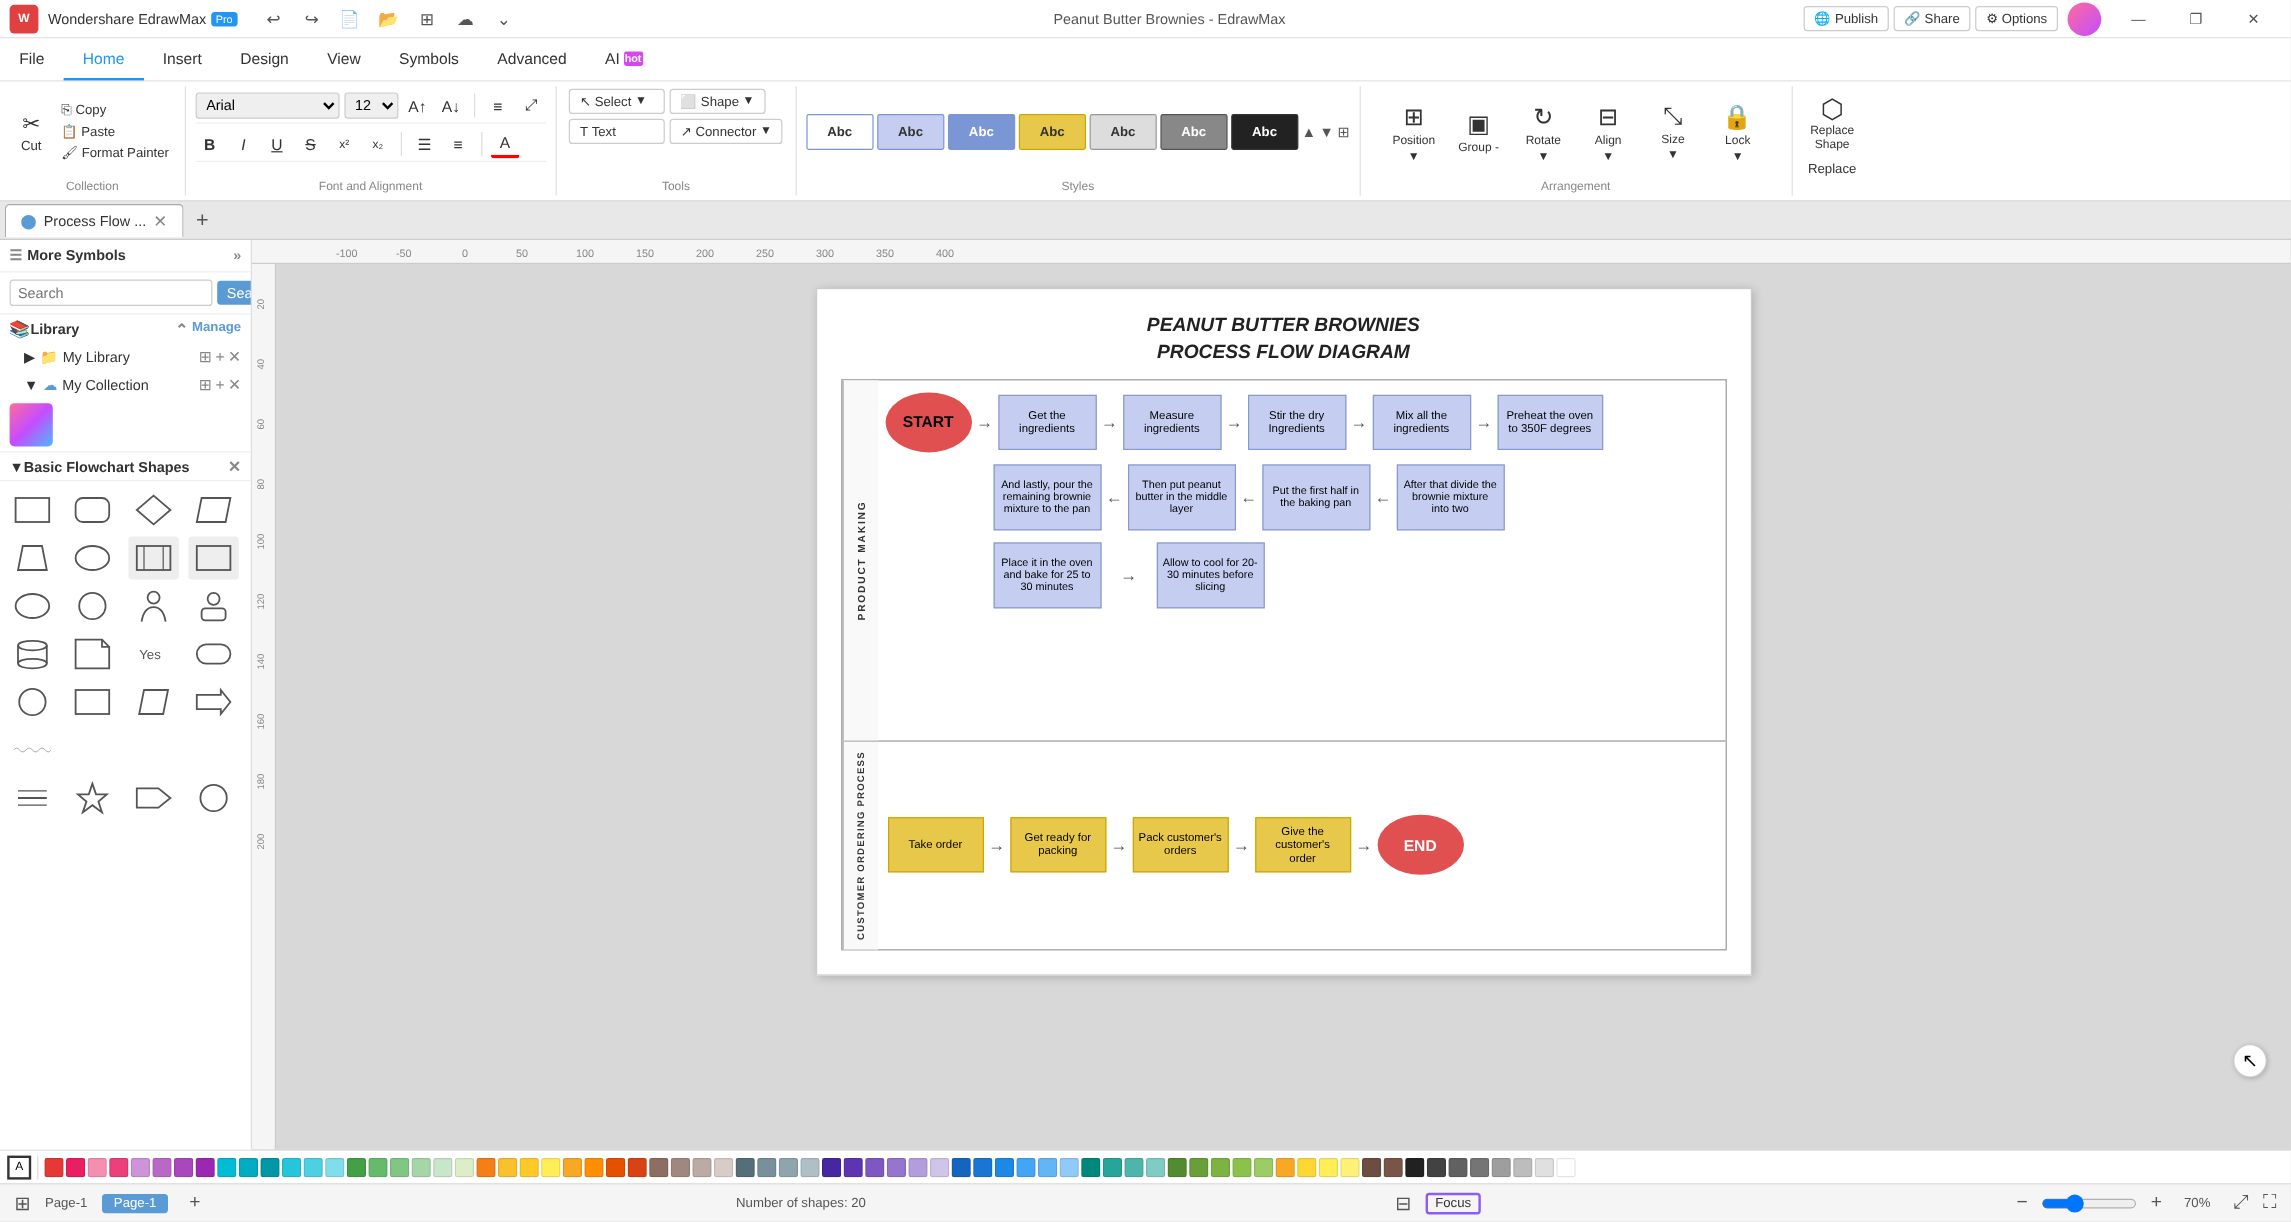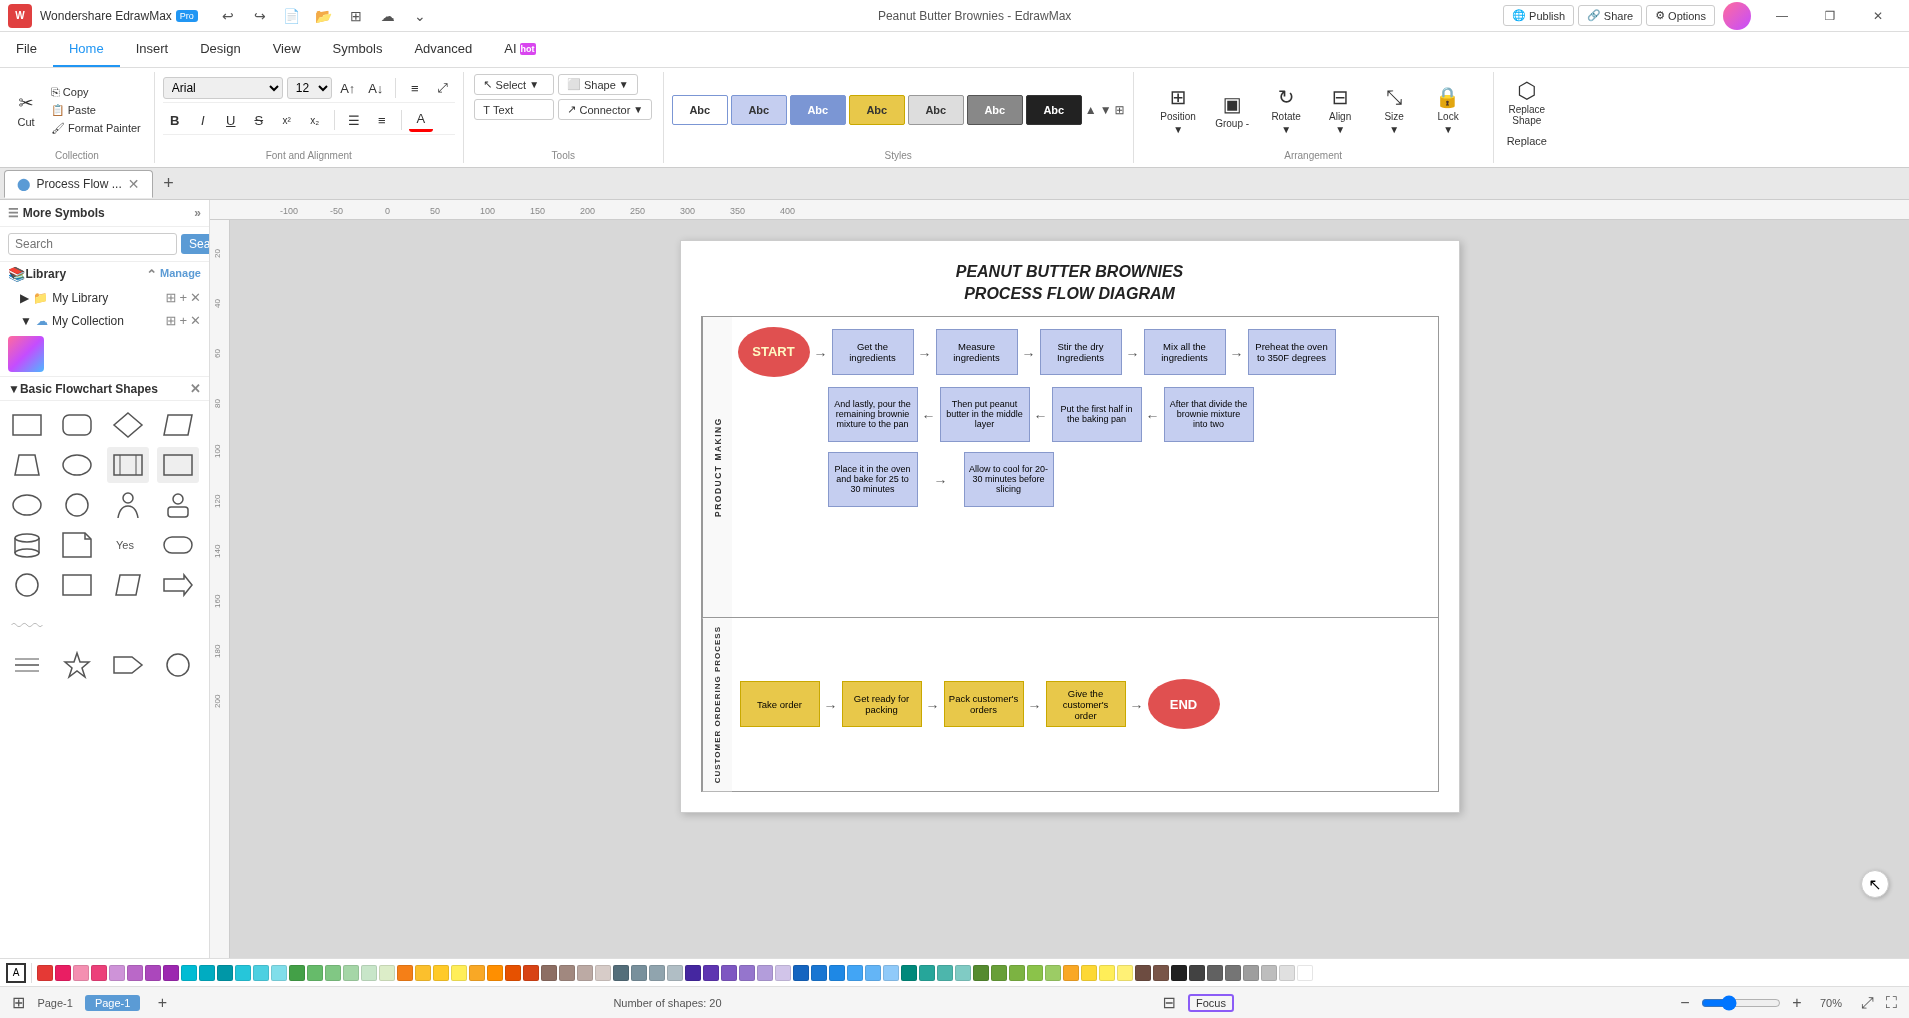--- a/index.html
+++ b/index.html
@@ -894,21 +894,21 @@
 
           <div style="border-bottom:1.5px solid #999;">
             <div style="display:flex;min-height:300px;">
 
               <div style="width:30px;writing-mode:vertical-rl;text-orientation:mixed;transform:rotate(180deg);display:flex;align-items:center;justify-content:center;font-size:8.5px;font-weight:bold;color:#333;border-right:1.5px solid #999;background:#f9f9f9;letter-spacing:1.5px;padding:8px 2px;">PRODUCT MAKING</div>
 
               <div style="flex:1;padding:10px 6px;display:flex;flex-direction:column;gap:10px;">
 
                 <div style="display:flex;align-items:center;gap:4px;flex-wrap:nowrap;">
 
-                  <div style="background:#e05050;border-radius:50%;color:#fef9c3;font-weight:bold;font-size:13px;width:72px;height:50px;display:flex;align-items:center;justify-content:center;flex-shrink:0;">START</div>
+                  <div style="background:#e05050;border-radius:50%;color:#000000;font-weight:bold;font-size:13px;width:72px;height:50px;display:flex;align-items:center;justify-content:center;flex-shrink:0;">START</div>
                   <div class="arrow">→</div>
                   <div style="background:#c5cef0;border:1.5px solid #8899cc;width:82px;min-height:46px;padding:4px;display:flex;align-items:center;justify-content:center;text-align:center;font-size:9.5px;flex-shrink:0;">Get the ingredients</div>
                   <div class="arrow">→</div>
                   <div style="background:#c5cef0;border:1.5px solid #8899cc;width:82px;min-height:46px;padding:4px;display:flex;align-items:center;justify-content:center;text-align:center;font-size:9.5px;flex-shrink:0;">Measure ingredients</div>
                   <div class="arrow">→</div>
                   <div style="background:#c5cef0;border:1.5px solid #8899cc;width:82px;min-height:46px;padding:4px;display:flex;align-items:center;justify-content:center;text-align:center;font-size:9.5px;flex-shrink:0;">Stir the dry Ingredients</div>
                   <div class="arrow">→</div>
                   <div style="background:#c5cef0;border:1.5px solid #8899cc;width:82px;min-height:46px;padding:4px;display:flex;align-items:center;justify-content:center;text-align:center;font-size:9.5px;flex-shrink:0;">Mix all the ingredients</div>
                   <div class="arrow">→</div>
                   <div style="background:#c5cef0;border:1.5px solid #8899cc;width:88px;min-height:46px;padding:4px;display:flex;align-items:center;justify-content:center;text-align:center;font-size:9.5px;flex-shrink:0;">Preheat the oven to 350F degrees</div>

